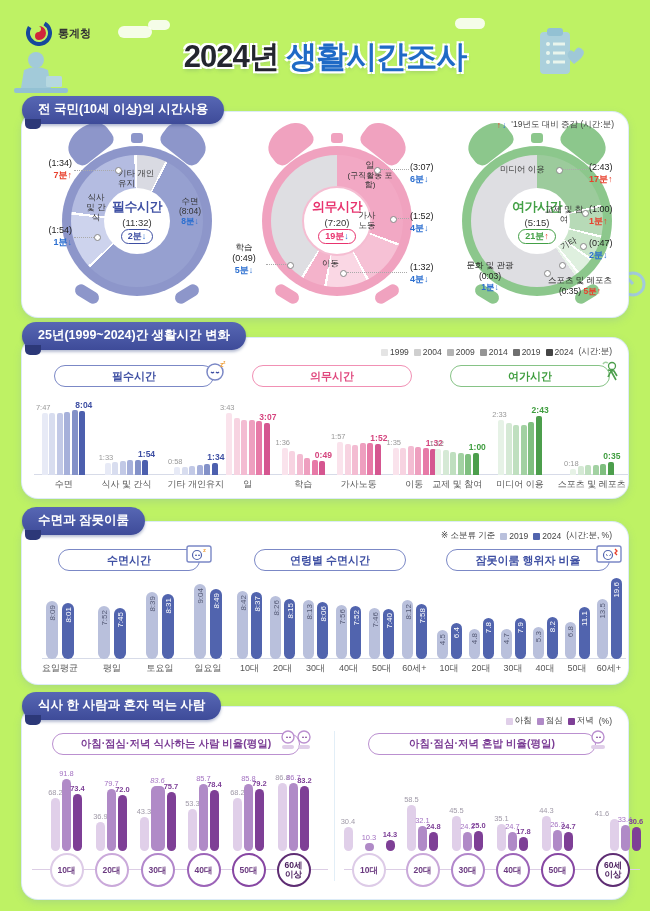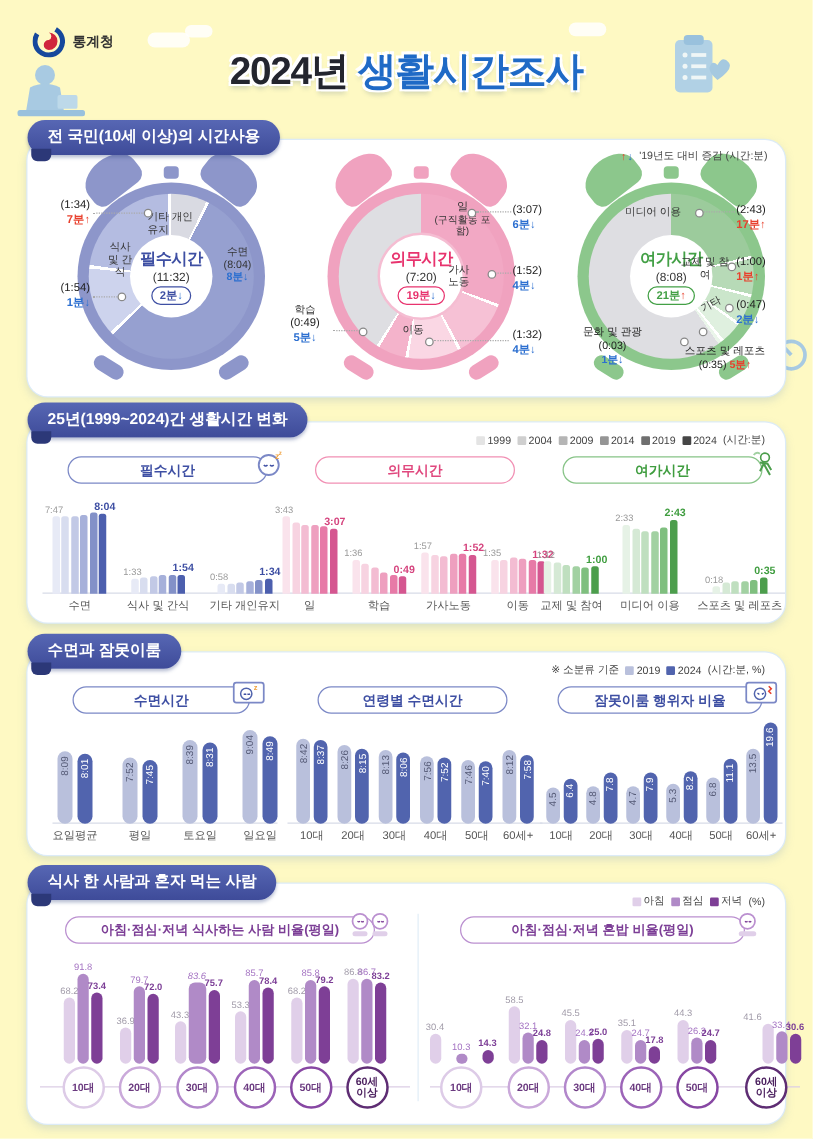--- a/index.html
+++ b/index.html
@@ -1,17 +1,17 @@
 <!DOCTYPE html>
 <html><head>
 <meta charset="utf-8">
 <style>
   html,body{margin:0;padding:0;}
   body{font-family:"Liberation Sans","DejaVu Sans",sans-serif;}
-  .page{position:relative;width:650px;height:911px;background:#fef9c3;overflow:hidden;}
+  .page{position:relative;width:650px;height:911px;background:#bef264;overflow:hidden;}
   
   .cloud{position:absolute;background:#ffffff;border-radius:20px;opacity:.85;}
   .deco{position:absolute;opacity:.9;}
   
   .brand{position:absolute;left:26px;top:20px;display:flex;align-items:center;gap:6px;}
   .brand-name{font-size:11px;color:#333;font-weight:700;}
   .main-title{position:absolute;top:36px;left:0;width:100%;text-align:center;font-size:31px;font-weight:800;letter-spacing:-1px;
     text-shadow:-2px -2px 0 #fff,2px -2px 0 #fff,-2px 2px 0 #fff,2px 2px 0 #fff,0 3px 4px rgba(40,80,120,.25);}
   .t-year{color:#23252e;}
   .t-main{color:#1f6ac6;}
@@ -218,21 +218,21 @@
 
     <div class="clock c3" style="left:440px;top:34px;">
       <span class="bell bl"></span>
         <span class="bell br"></span>
       <span class="knob"></span>
       <span class="foot fl"></span>
         <span class="foot fr"></span>
       <div class="c-donut"></div>
       <div class="c-hub">
         <div class="c-title">여가시간</div>
-        <div class="c-total paren">(8:08)</div>
+        <div class="c-total paren">(5:15)</div>
         <div class="c-badge dlt up">21분<span class="ar up">↑</span></div>
       </div>
     </div>
     <div class="slab" style="left:478px;top:52px;width:58px;">미디어 이용</div>
     <div class="mdot" style="left:534px;top:55px;"></div>
     <div class="lead" style="left:541px;top:57px;width:25px;"></div>
     <div class="vlab2" style="left:567px;top:50px;">
       <div class="paren">(2:43)</div>
       <div class="dlt whole up">17분<span class="ar up">↑</span></div>
     </div>

